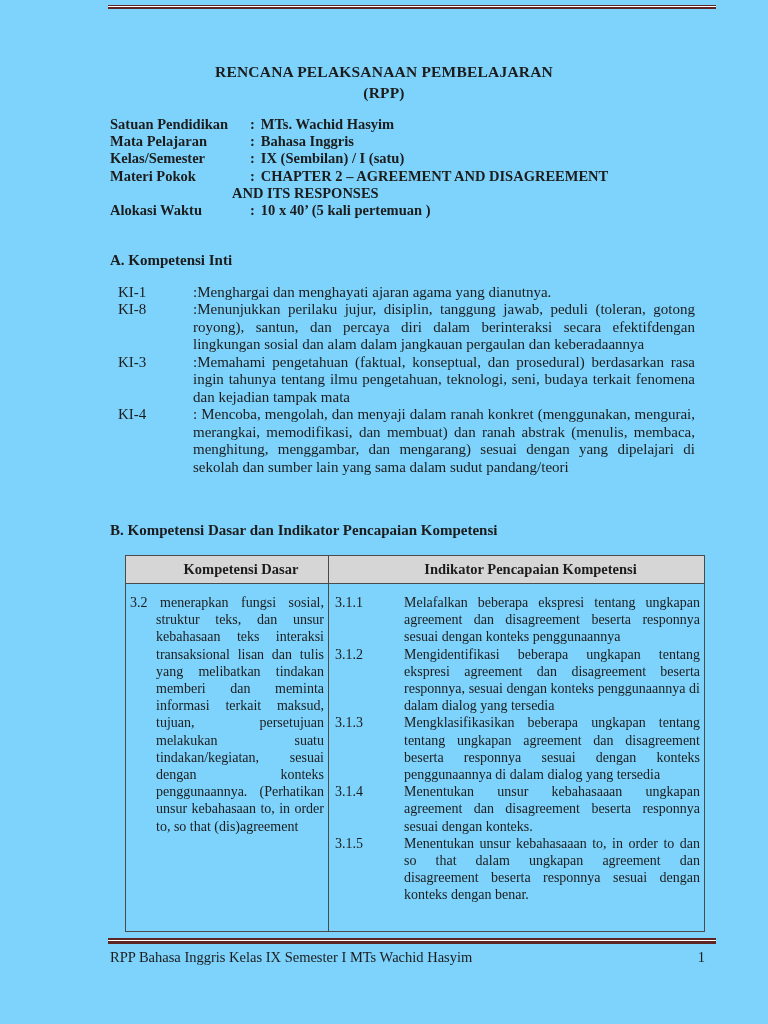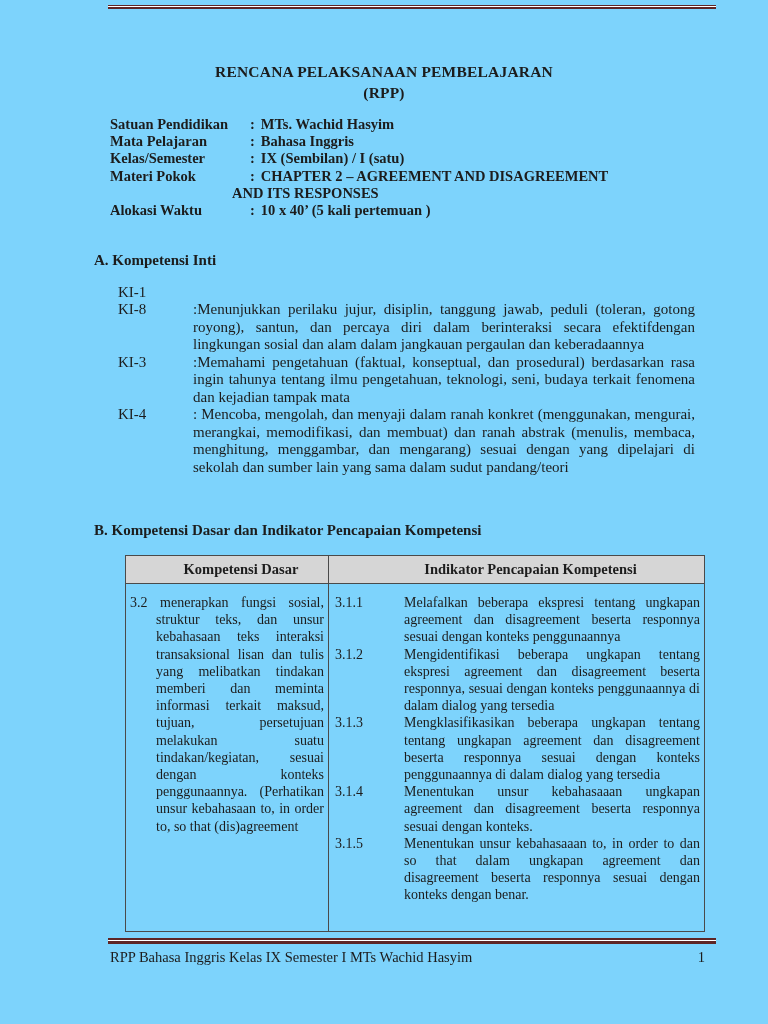--- a/index.html
+++ b/index.html
@@ -36,21 +36,21 @@
     position:absolute; top:116px; left:110px; width:600px;
     font-weight:bold; font-size:14.5px; line-height:17.2px;
   }
   .meta-row { display:flex; }
   .m-label { width:140px; flex:none; }
   .m-colon { flex:none; }
   .m-value { margin-left:6px; }
   .meta-cont { margin-left:122px; }
 
   .heading {
-    position:absolute; left:94px;
+    position:absolute; left:110px;
     font-weight:bold; font-size:15px; line-height:18px;
   }
   .heading-a { top:251px; }
   .heading-b { top:521px; }
 
   .ki-block {
     position:absolute; top:284px; left:118px; width:577px;
     font-size:15px; line-height:17.45px;
   }
   .ki-row { display:flex; }
@@ -131,20 +131,21 @@
         <span class="m-colon">:</span>
         <span class="m-value">10 x 40’ (5 kali pertemuan )</span>
     </div>
   </div>
 
   <div class="heading heading-a">A. Kompetensi Inti</div>
 
   <div class="ki-block">
     <div class="ki-row">
       <span class="ki-num">KI-1</span>
+      <span class="ki-text">:Menghargai dan menghayati ajaran agama yang dianutnya.</span>
     </div>
     <div class="ki-row">
       <span class="ki-num">KI-8</span>
       <span class="ki-text">:Menunjukkan perilaku jujur, disiplin, tanggung jawab, peduli (toleran, gotong royong), santun, dan percaya diri dalam berinteraksi secara efektifdengan lingkungan sosial dan alam dalam jangkauan pergaulan dan keberadaannya</span>
     </div>
     <div class="ki-row">
       <span class="ki-num">KI-3</span>
       <span class="ki-text">:Memahami pengetahuan (faktual, konseptual, dan prosedural) berdasarkan rasa ingin tahunya tentang ilmu pengetahuan, teknologi, seni, budaya terkait fenomena dan kejadian tampak mata</span>
     </div>
     <div class="ki-row">

